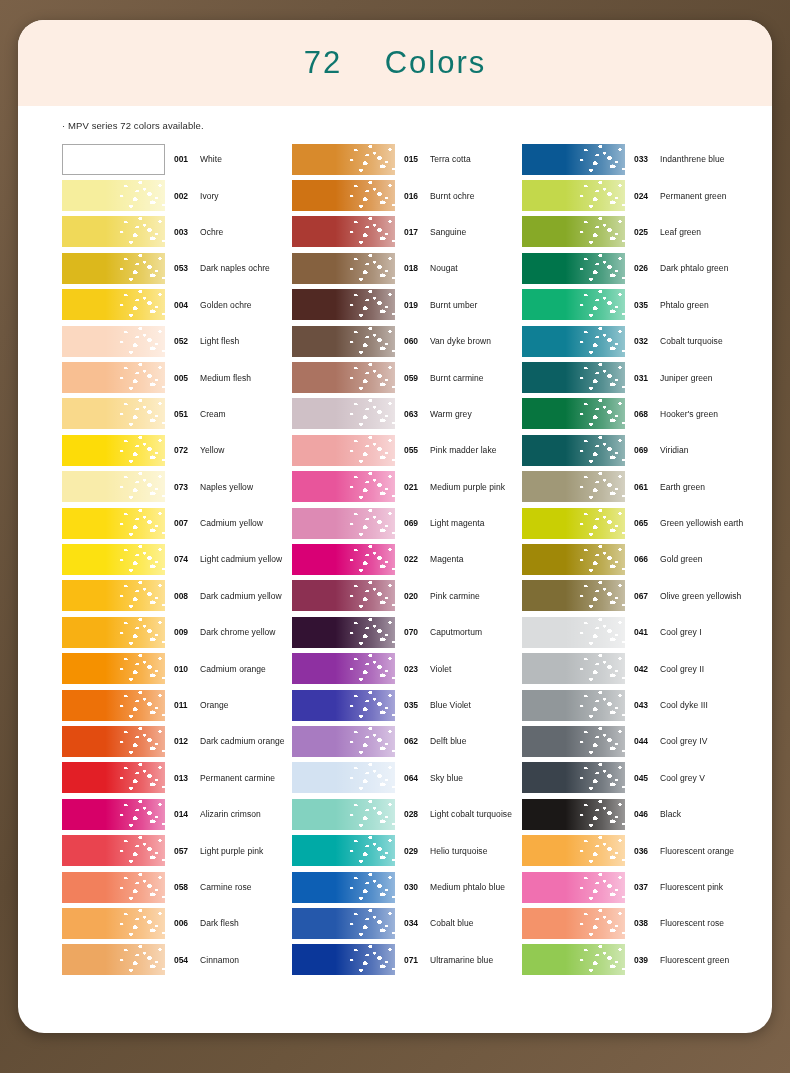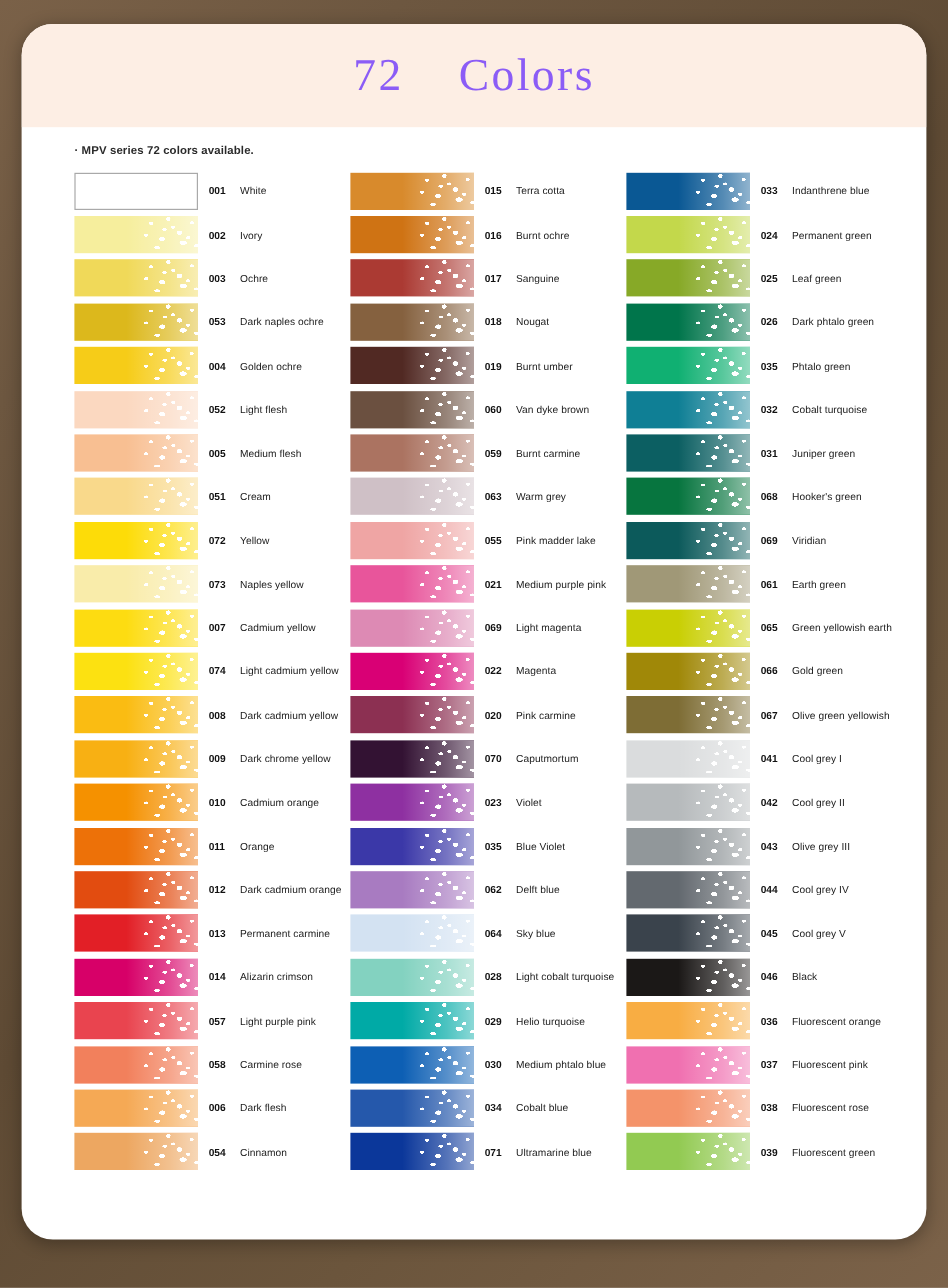--- a/index.html
+++ b/index.html
@@ -25,32 +25,31 @@
     box-shadow: 0 3px 14px rgba(0,0,0,0.30);
   }
   #banner {
     height: 86px;
     background: #fdeee4;
     display: flex;
     align-items: center;
     justify-content: center;
   }
   #banner-title {
-    font-family: Liberation Serif, serif;
-    font-size: 38px;
+    font-family: Liberation Sans, sans-serif;
+    font-size: 31px;
     letter-spacing: 2px;
-    color: #8b5cf6;
+    color: #0f766e;
     white-space: pre;
   }
   #subtitle {
     margin: 14px 0 3px 44px;
     font-size: 9.5px;
     color: #2b2b2b;
     letter-spacing: .1px;
-    font-weight: bold;
   }
   #columns {
     display: flex;
     margin: 10px 0 0 44px;
     width: 710px;
   }
   .column { width: 230px; }
   .swatch-row {
     display: flex;
     align-items: center;
@@ -543,21 +542,21 @@
             <div class="tex"></div>
           </div>
           <div class="code">042</div>
           <div class="cname">Cool grey II</div>
         </div>
         <div class="swatch-row">
           <div class="swatch" style="background: rgb(145, 151, 154);">
             <div class="tex"></div>
           </div>
           <div class="code">043</div>
-          <div class="cname">Olive grey III</div>
+          <div class="cname">Cool dyke III</div>
         </div>
         <div class="swatch-row">
           <div class="swatch" style="background: rgb(99, 105, 111);">
             <div class="tex"></div>
           </div>
           <div class="code">044</div>
           <div class="cname">Cool grey IV</div>
         </div>
         <div class="swatch-row">
           <div class="swatch" style="background: rgb(58, 67, 76);">

